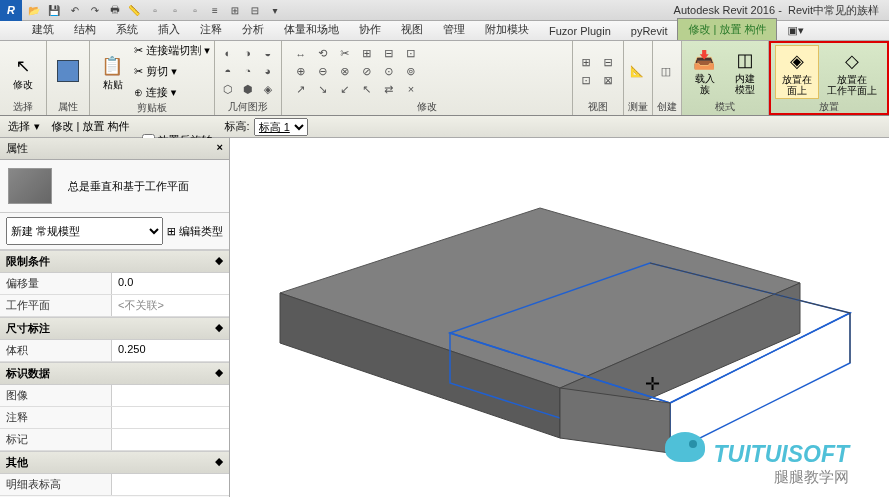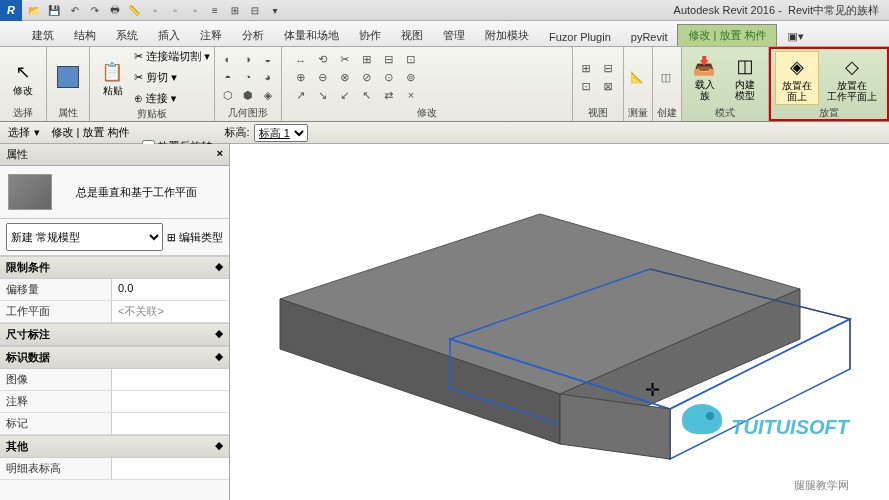--- a/index.html
+++ b/index.html
@@ -2,21 +2,21 @@
 <html><head>
 <meta charset="utf-8">
 <style>
 * { margin: 0; padding: 0; box-sizing: border-box; font-family: "Microsoft YaHei", "SimSun", sans-serif; font-size: 11px; }
 body { background: #fff; width: 889px; height: 500px; overflow: hidden; }
 .title-bar { height: 21px; background: linear-gradient(#e8e8e8, #d8d8d8); display: flex; align-items: center; border-bottom: 1px solid #aaa; }
 .app-icon { width: 22px; height: 21px; background: #1a5fb4; color: #fff; display: flex; align-items: center; justify-content: center; font-weight: bold; font-style: italic; }
 .qat { display: flex; align-items: center; gap: 2px; padding: 0 4px; }
 .qat-btn { width: 18px; height: 16px; display: flex; align-items: center; justify-content: center; color: #444; cursor: pointer; font-size: 10px; }
 .title-text { flex: 1; text-align: right; color: #333; padding-right: 10px; }
-.ribbon-tabs { height: 26px; background: linear-gradient(#f8f8f8, #e8e8e8); display: flex; align-items: flex-end; border-bottom: 1px solid #aaa; padding-left: 22px; }
+.ribbon-tabs { height: 20px; background: linear-gradient(#f8f8f8, #e8e8e8); display: flex; align-items: flex-end; border-bottom: 1px solid #aaa; padding-left: 22px; }
 .ribbon-tab { padding: 3px 10px; color: #333; cursor: pointer; }
 .ribbon-tab.active { background: #b8d090; border: 1px solid #888; border-bottom: none; }
 .ribbon-tab.green { color: #2a7a2a; }
 .ribbon { height: 75px; background: linear-gradient(#f5f5f0, #e8e8e0); display: flex; border-bottom: 1px solid #888; }
 .ribbon-panel { border-right: 1px solid #b0b0a8; display: flex; flex-direction: column; padding: 2px 4px 0; }
 .ribbon-panel.green { background: linear-gradient(#d8e8c8, #c8d8b8); }
 .ribbon-panel.highlight { border: 2px solid #d00; }
 .panel-body { flex: 1; display: flex; align-items: center; gap: 2px; }
 .panel-label { text-align: center; color: #444; font-size: 10px; padding: 1px 0; }
 .big-btn { display: flex; flex-direction: column; align-items: center; justify-content: center; padding: 2px 6px; cursor: pointer; min-width: 34px; }
@@ -25,34 +25,34 @@
 .small-grid { display: grid; grid-template-columns: repeat(3, 18px); gap: 2px; }
 .small-btn { width: 18px; height: 16px; display: flex; align-items: center; justify-content: center; font-size: 11px; cursor: pointer; color: #555; }
 .options-bar { height: 22px; background: linear-gradient(#f0f0e8, #e0e0d8); display: flex; align-items: center; gap: 12px; padding: 0 8px; border-bottom: 1px solid #aaa; }
 .select-wrap { display: flex; align-items: center; gap: 4px; }
 .select-wrap select { font-size: 11px; height: 18px; text-decoration: underline; }
 .checkbox-wrap { display: flex; align-items: center; gap: 3px; margin-top: 28px; }
 .main { display: flex; height: 359px; }
 .props-panel { width: 230px; border-right: 1px solid #aaa; display: flex; flex-direction: column; background: #f8f8f8; }
 .props-header { background: linear-gradient(#e8e8e0, #d8d8d0); padding: 3px 6px; display: flex; justify-content: space-between; border-bottom: 1px solid #aaa; }
 .close-x { cursor: pointer; font-weight: bold; }
-.type-sel { display: flex; align-items: center; gap: 24px; padding: 8px; border-bottom: 1px solid #ccc; }
+.type-sel { display: flex; align-items: center; gap: 16px; padding: 8px; border-bottom: 1px solid #ccc; }
 .type-preview { width: 44px; height: 36px; background: linear-gradient(135deg, #888, #666); border: 1px solid #999; }
 .type-row { display: flex; align-items: center; gap: 4px; padding: 4px 6px; border-bottom: 1px solid #ccc; }
 .type-row select { flex: 1; height: 28px; font-size: 11px; }
 .edit-type { display: flex; align-items: center; gap: 3px; cursor: pointer; }
 .prop-group-hdr { background: linear-gradient(#e8e8e0, #d8d8d0); padding: 3px 6px; display: flex; justify-content: space-between; font-weight: bold; border-top: 1px solid #ccc; border-bottom: 1px solid #ccc; }
 .prop-row { display: flex; border-bottom: 1px solid #ddd; }
 .prop-label { width: 112px; padding: 3px 6px; border-right: 1px solid #ccc; color: #333; }
 .prop-value { flex: 1; padding: 3px 6px; background: #fff; }
 .prop-value.gray { color: #888; }
 .viewport { flex: 1; position: relative; background: #fff; }
 .watermark { position: absolute; bottom: 10px; right: 40px; }
-.watermark-text { font-size: 20px; font-weight: bold; font-style: italic; color: #4fc0d8; }
-.watermark-sub { font-size: 11px; color: #888; text-align: right; margin-top: 39px; }
+.watermark-text { font-size: 23px; font-weight: bold; font-style: italic; color: #4fc0d8; }
+.watermark-sub { font-size: 15px; color: #888; text-align: right; }
 .watermark-logo { display: inline-block; width: 40px; height: 30px; background: #4fc0d8; border-radius: 50% 50% 40% 40%; margin-right: 6px; position: relative; }
 .watermark-logo::before { content: ''; position: absolute; width: 8px; height: 8px; background: #2890a8; border-radius: 50%; top: 8px; left: 24px; }
 svg.model { position: absolute; top: 0; left: 0; }
 .cursor-cross { position: absolute; top: 370px; left: 640px; font-size: 18px; color: #000; }
 </style>
 </head>
 <body>
 
 <div class="title-bar">
   <div class="app-icon">R</div>
@@ -260,20 +260,24 @@
     </div>
     <div class="prop-row">
       <div class="prop-label">工作平面</div>
       <div class="prop-value gray">&lt;不关联&gt;</div>
     </div>
 
     <div class="prop-group-hdr">
         <span>尺寸标注</span>
         <span>⬥</span>
       </div>
+    <div class="prop-row">
+      <div class="prop-label">体积</div>
+      <div class="prop-value">0.250</div>
+    </div>
 
     <div class="prop-group-hdr">
         <span>标识数据</span>
         <span>⬥</span>
       </div>
     <div class="prop-row">
         <div class="prop-label">图像</div>
         <div class="prop-value"></div>
       </div>
     <div class="prop-row">

